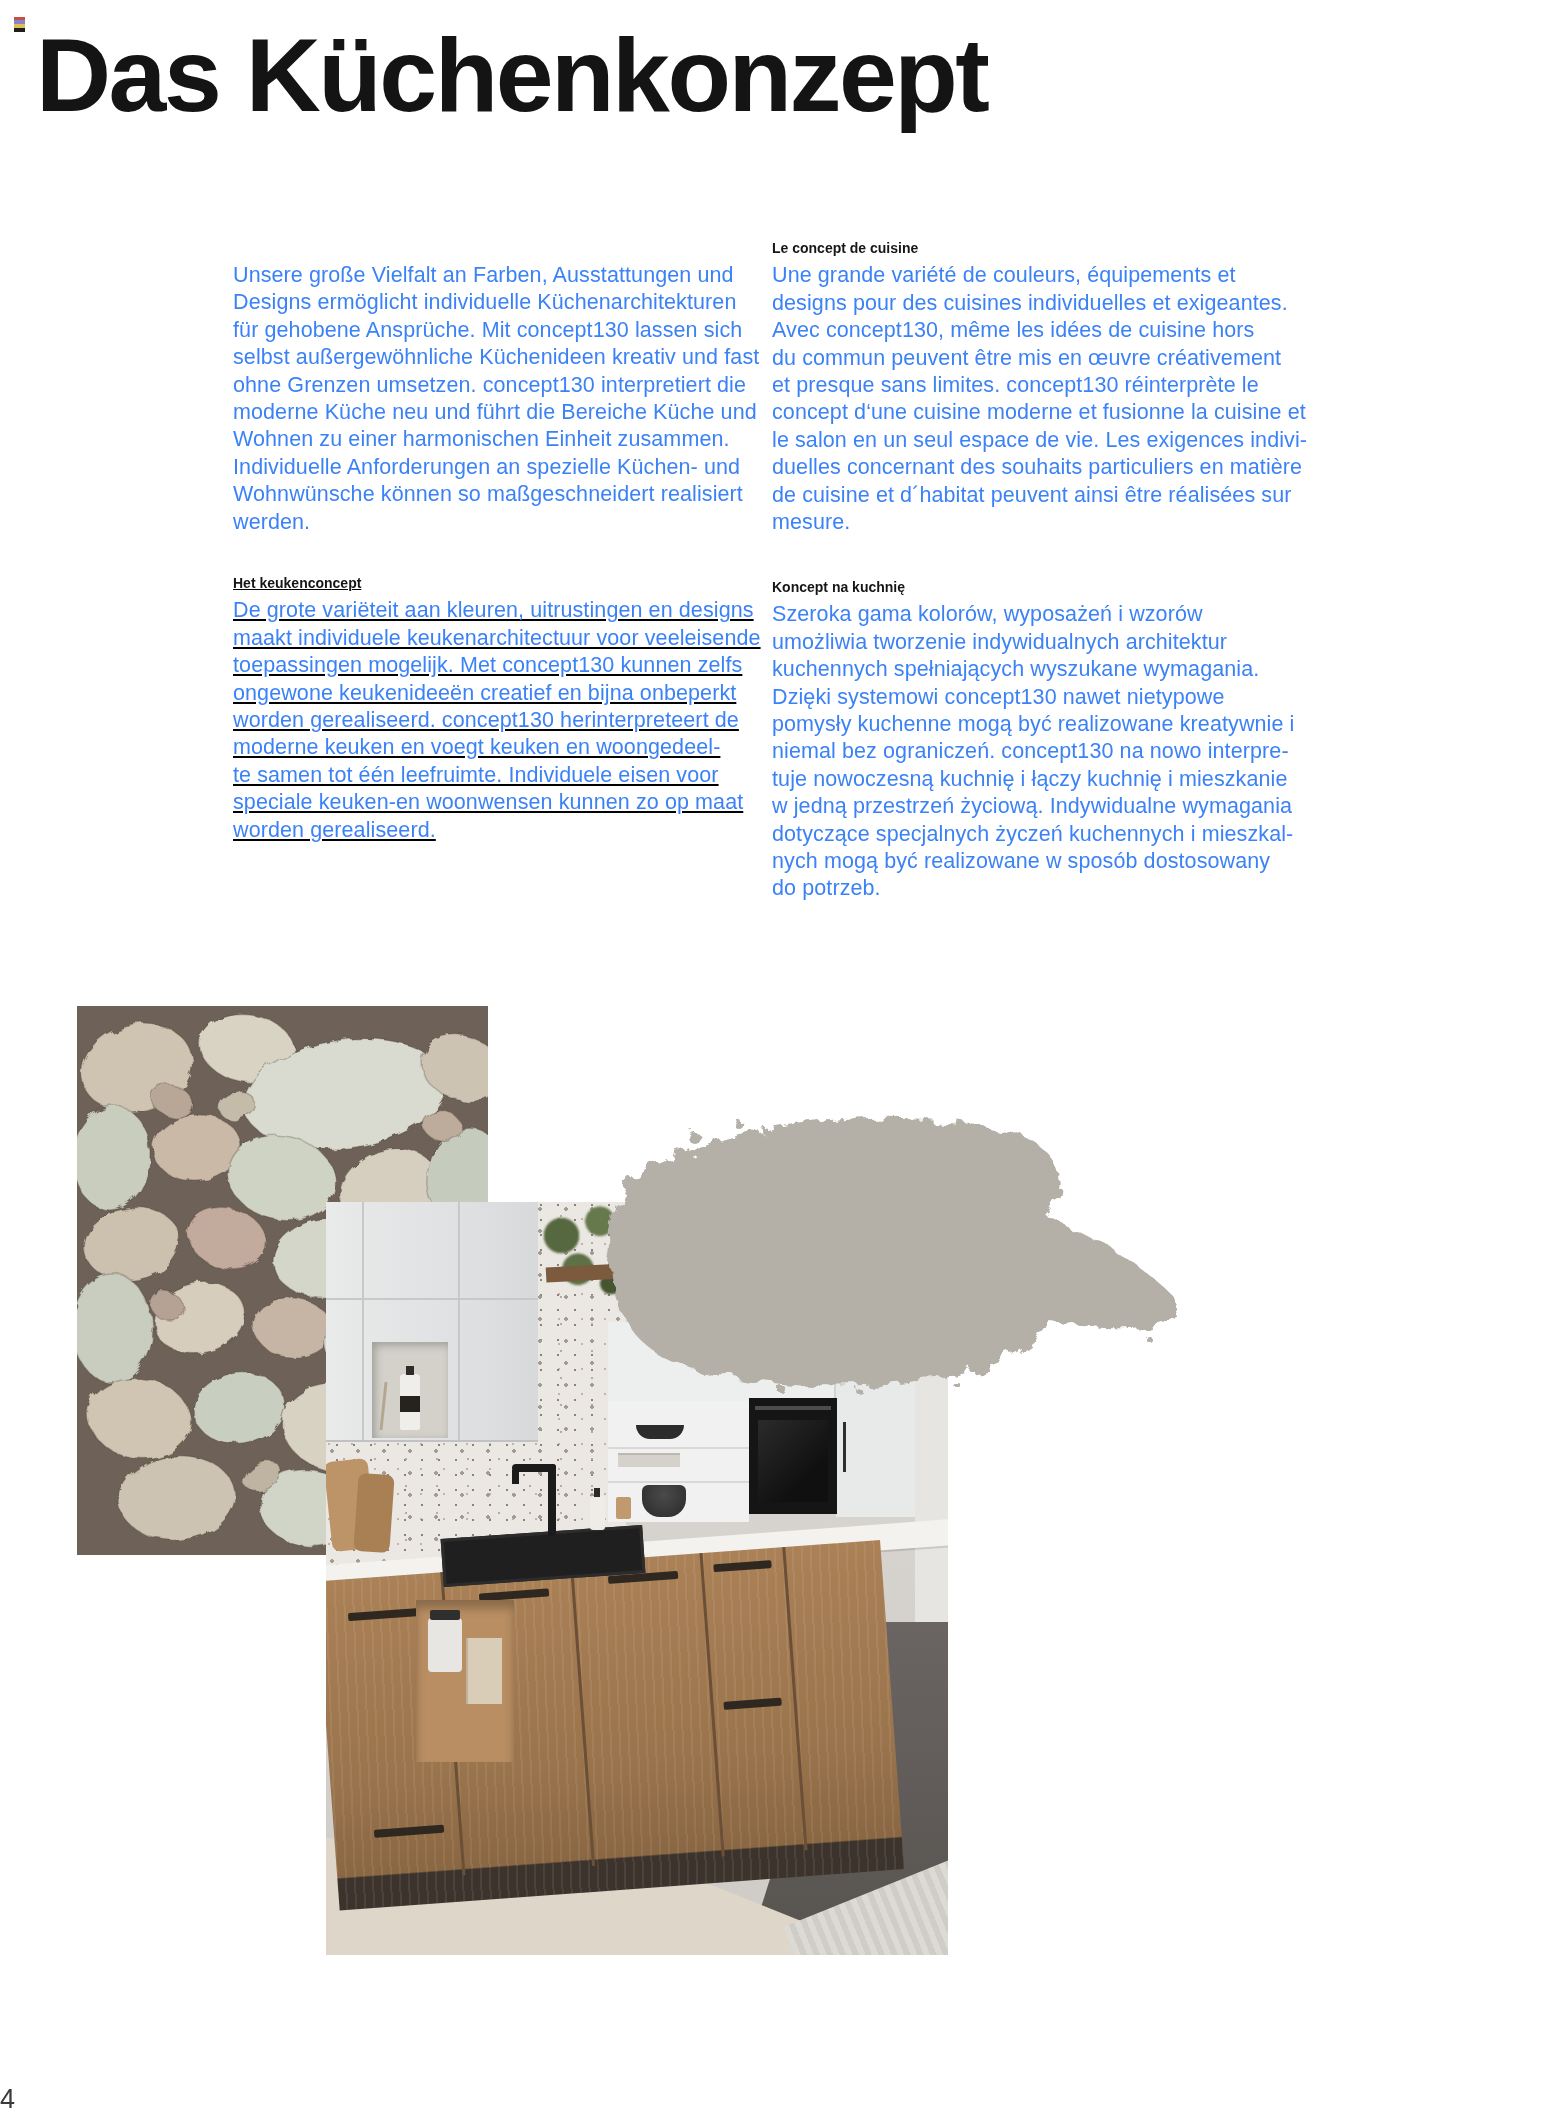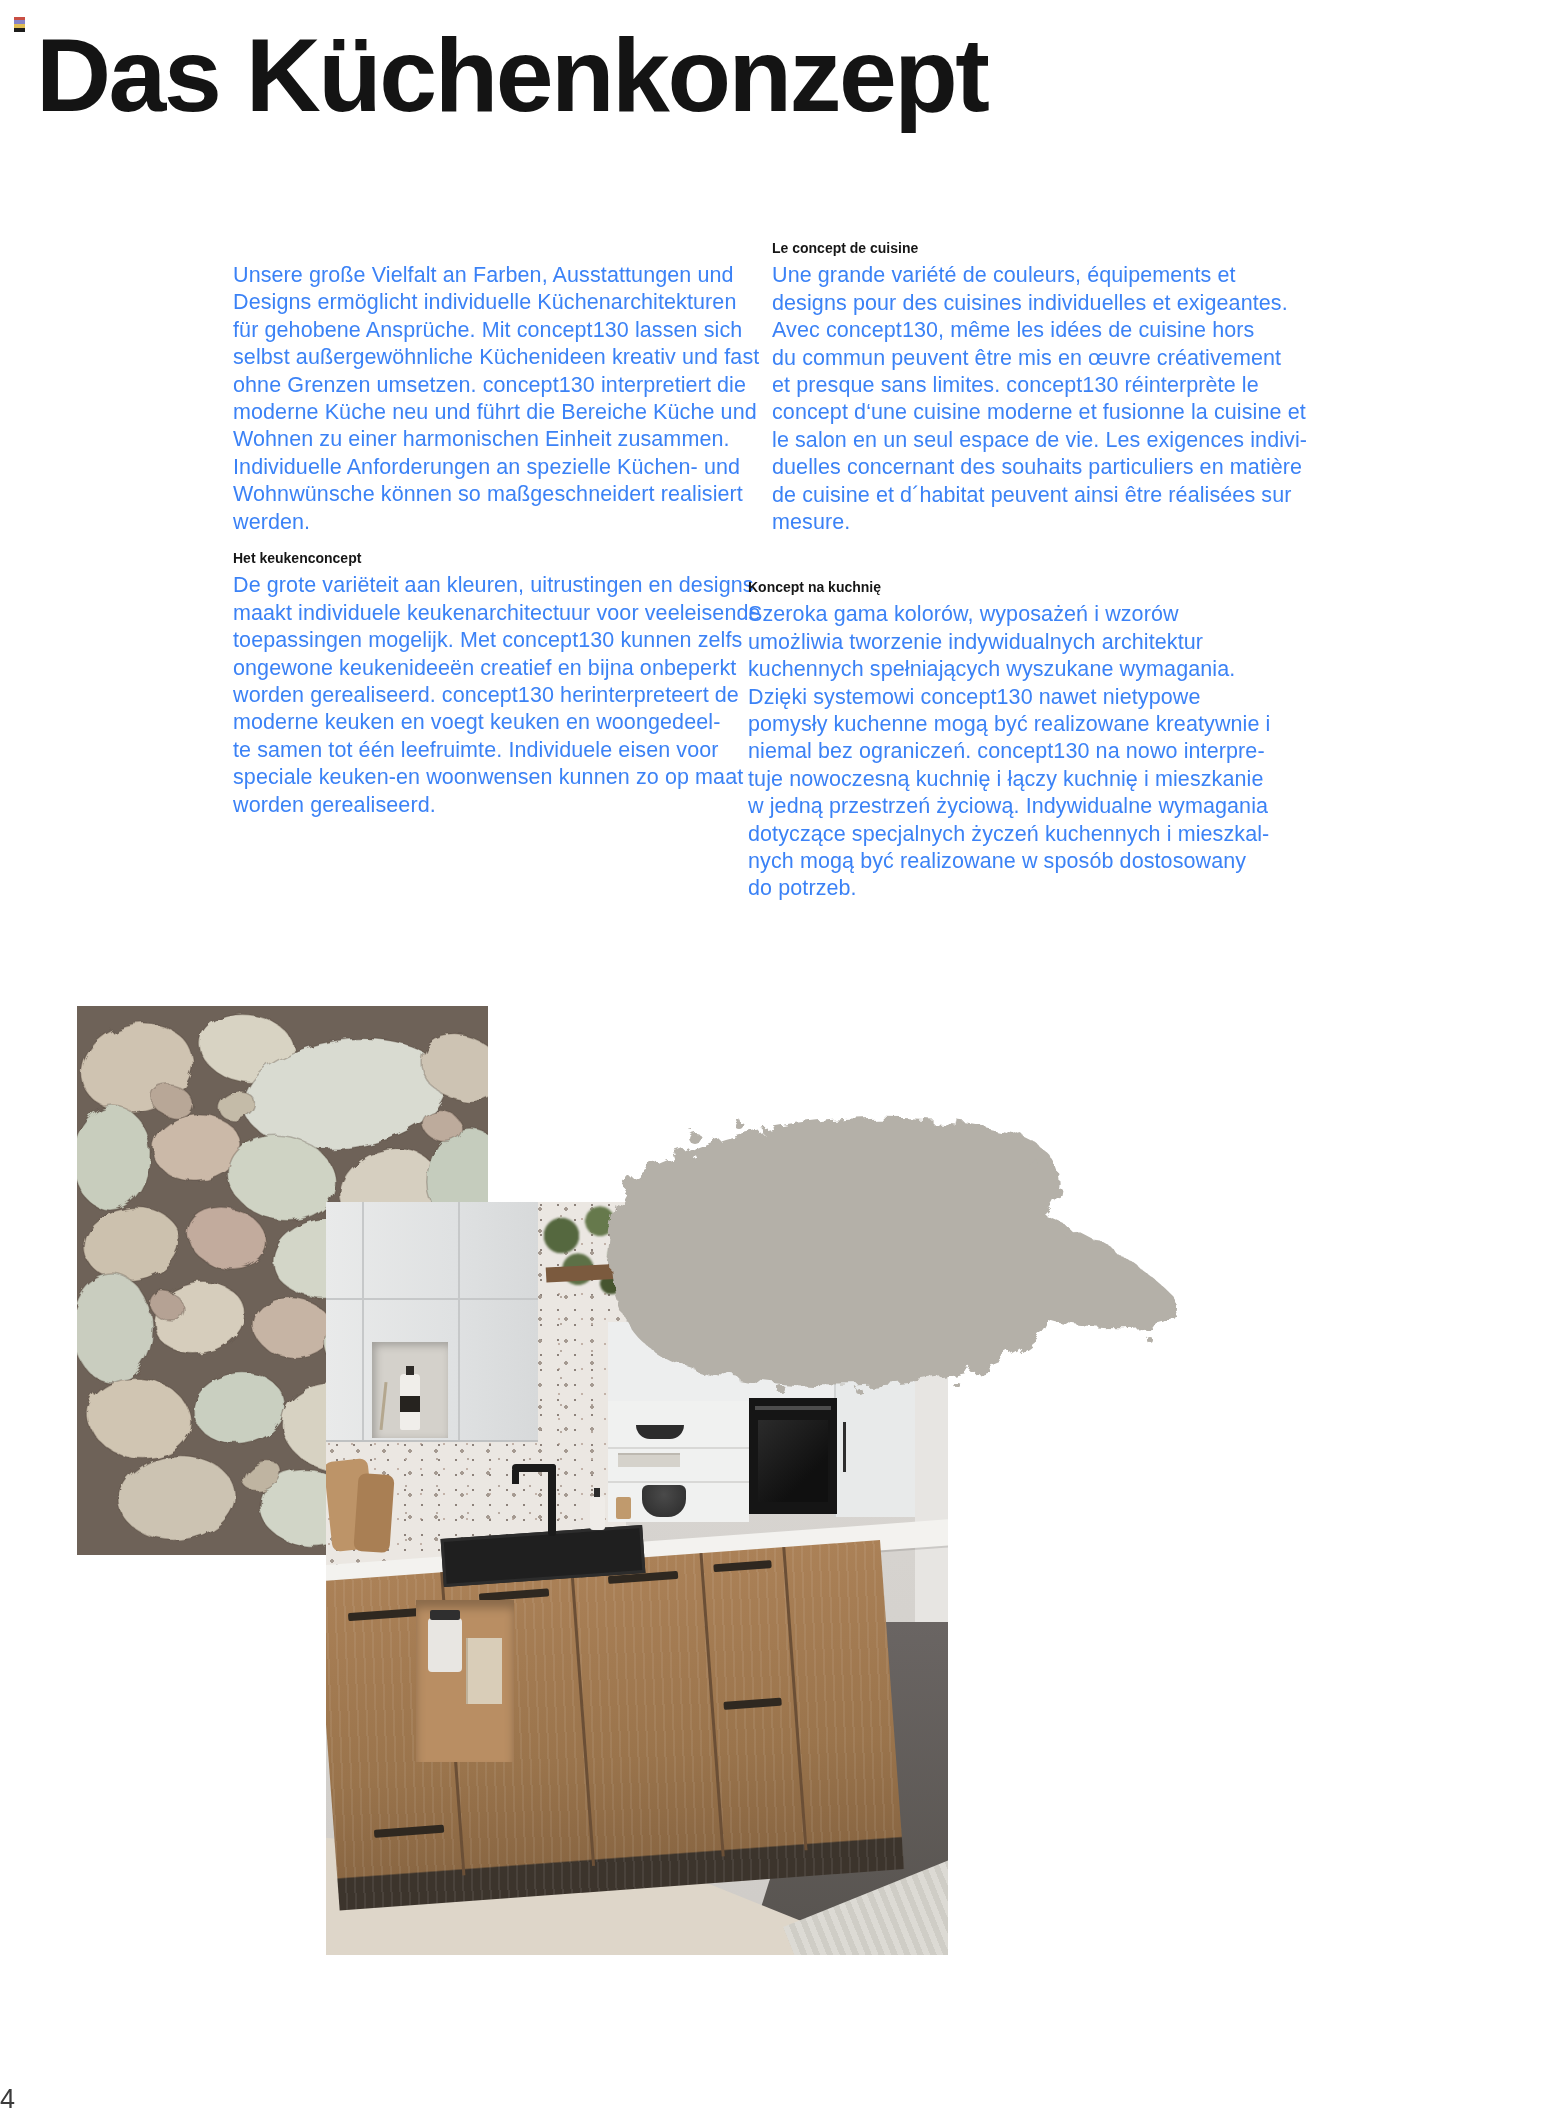--- a/index.html
+++ b/index.html
@@ -30,22 +30,22 @@
   .heading{
     font-size:14px;line-height:27.4px;font-weight:bold;color:#161616;
     white-space:pre;
   }
   .lines{
     font-size:21.5px;line-height:27.4px;color:#3b82f6;
     white-space:pre;letter-spacing:0.1px;
   }
   #block-german{left:233px;top:262px;}
   #block-french{left:772px;top:235px;}
-  #block-dutch{left:233px;top:545px;}
-  #block-polish{left:748px;top:574px;}
+  #block-dutch{left:233px;top:570px;text-decoration:underline;}
+  #block-polish{left:772px;top:574px;}
 
   
   .pebbles{position:absolute;left:77px;top:1006px;width:411px;height:549px;z-index:1;}
   .kitchen{position:absolute;left:326px;top:1202px;width:622px;height:753px;z-index:2;overflow:hidden;}
   .smear{position:absolute;left:598px;top:1098px;width:595px;height:300px;z-index:3;pointer-events:none;}
 
   
   .k-wall{position:absolute;inset:0;background:linear-gradient(180deg,#dcd9d5,#d3d0cc 70%,#cfccc8);}
   .k-terrazzo{position:absolute;left:0;top:0;width:300px;height:400px;
     background-color:#ebe7e2;

